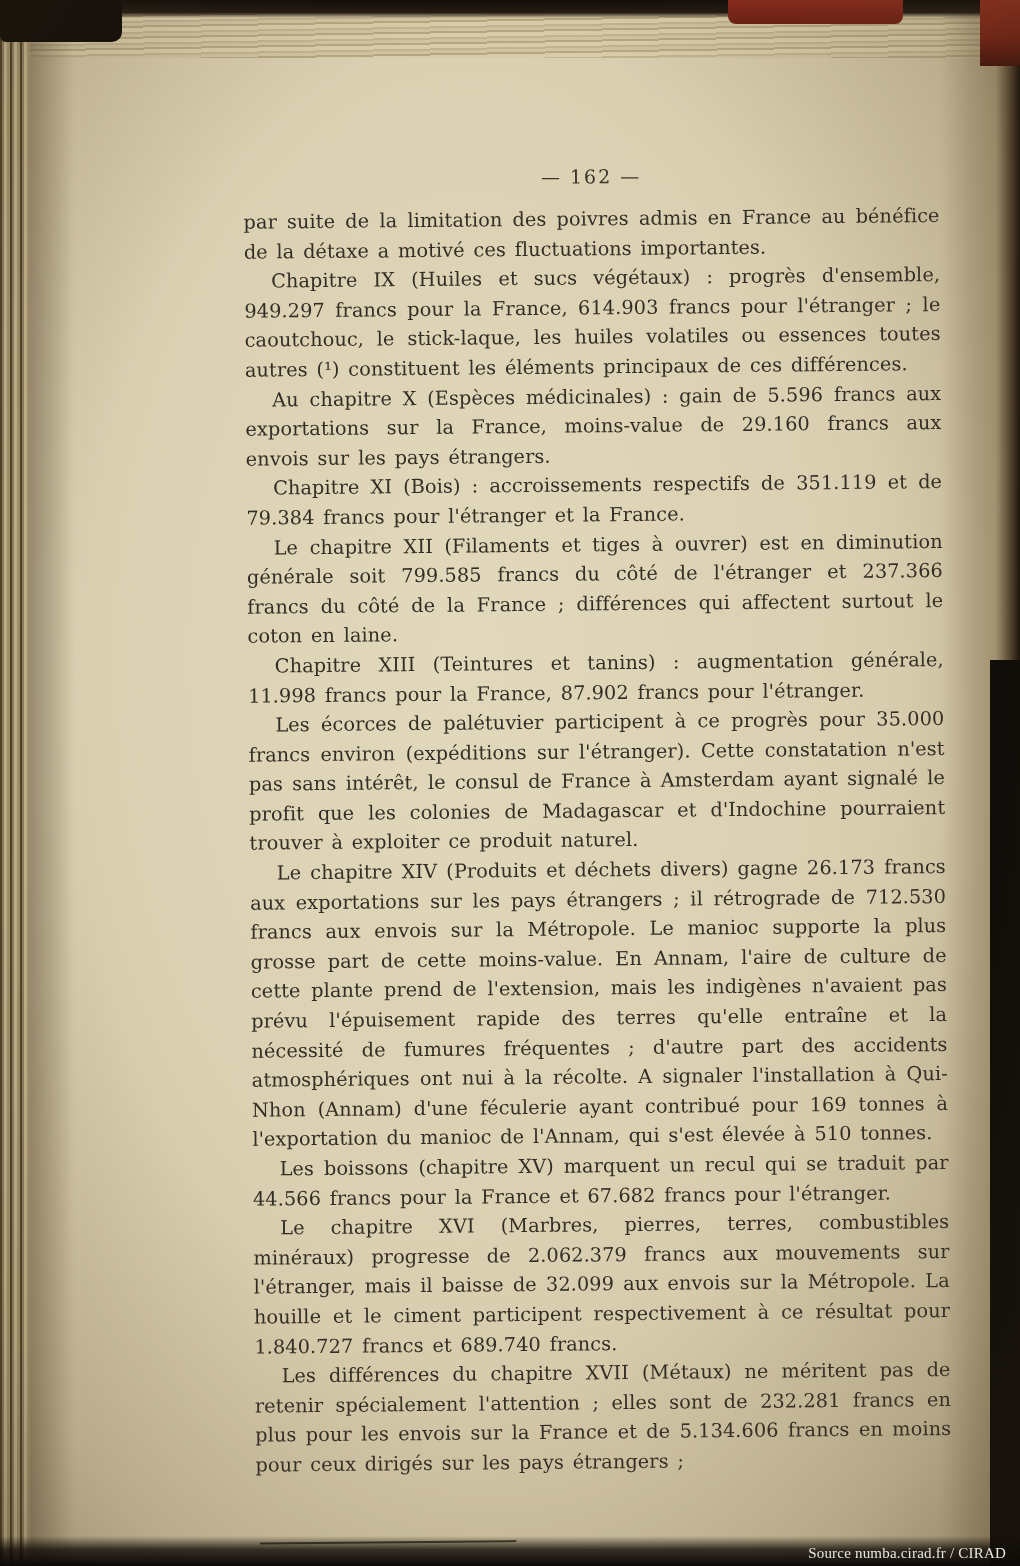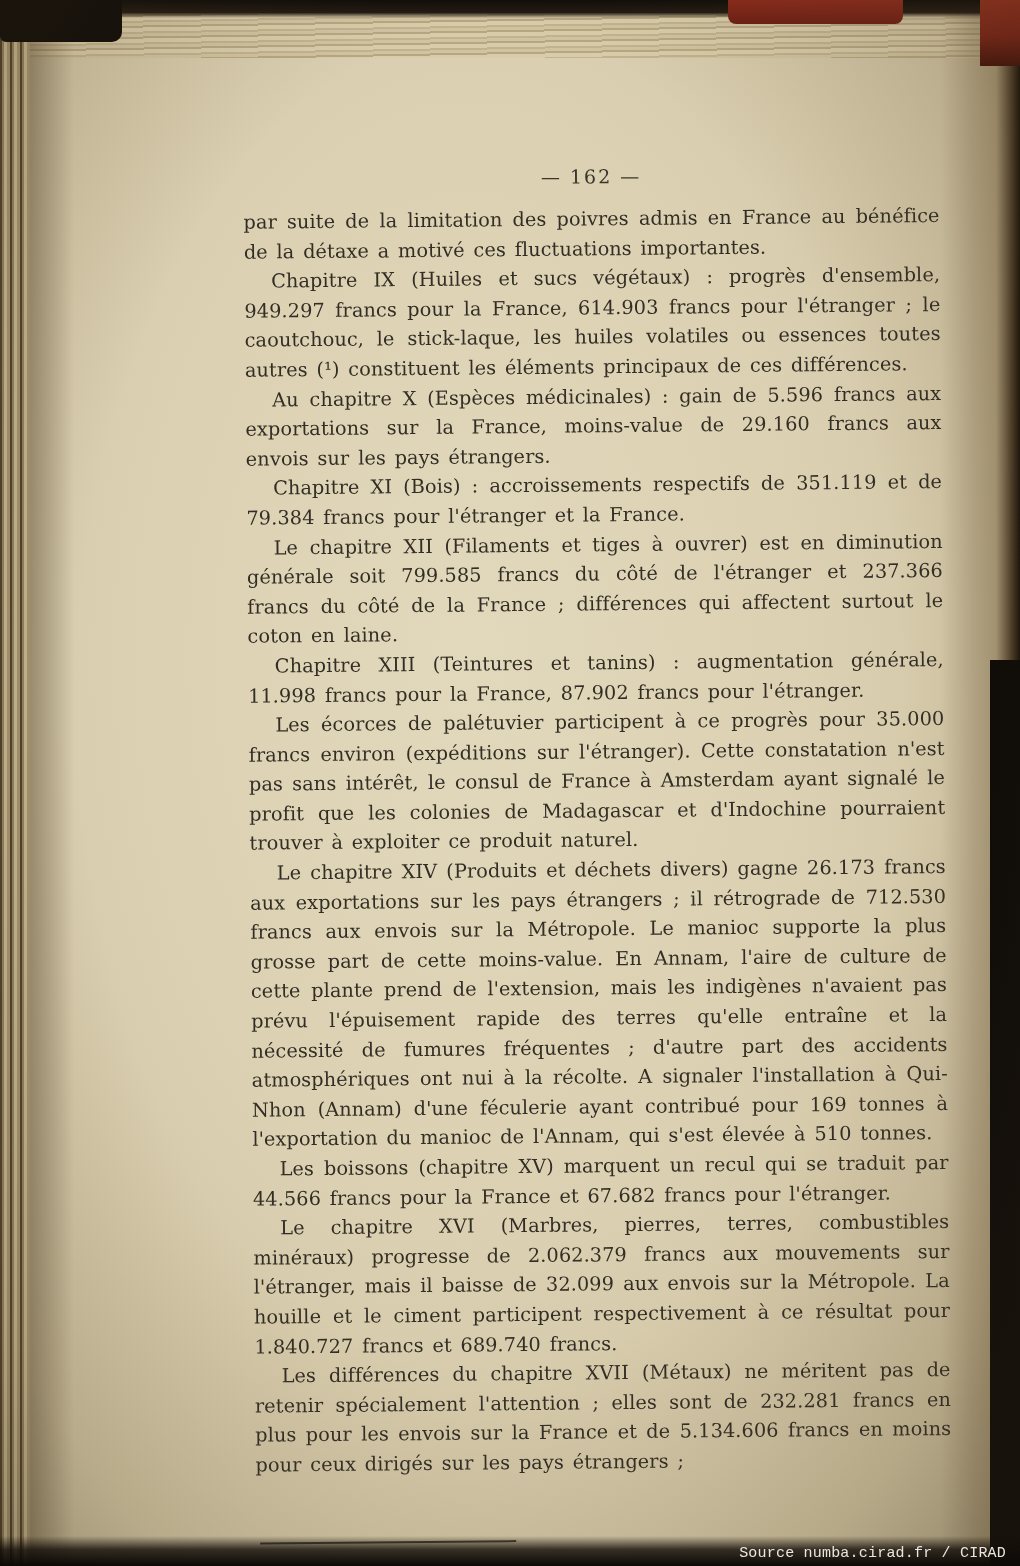--- a/index.html
+++ b/index.html
@@ -93,21 +93,21 @@
     width:256px; height:0;
     border-top:2px solid #4c463a;
     margin:62px 0 25px 4px;
   }
   .footnote{
     font-size:15.4px; line-height:24.8px;
     text-align:justify; text-indent:27px;
     word-spacing:2px; color:#3a342a;
   }
   .source-attribution{
-    font-family:Liberation Mono, monospace;
+    font-family:Liberation Serif, serif;
     font-size:15px; color:#e9e6e0; letter-spacing:.2px;
   }
 </style>
 </head>
 <body>
 
 <div class="scan">
 
   <div class="edge-top-pages"></div>
   <div class="edge-left"></div>

